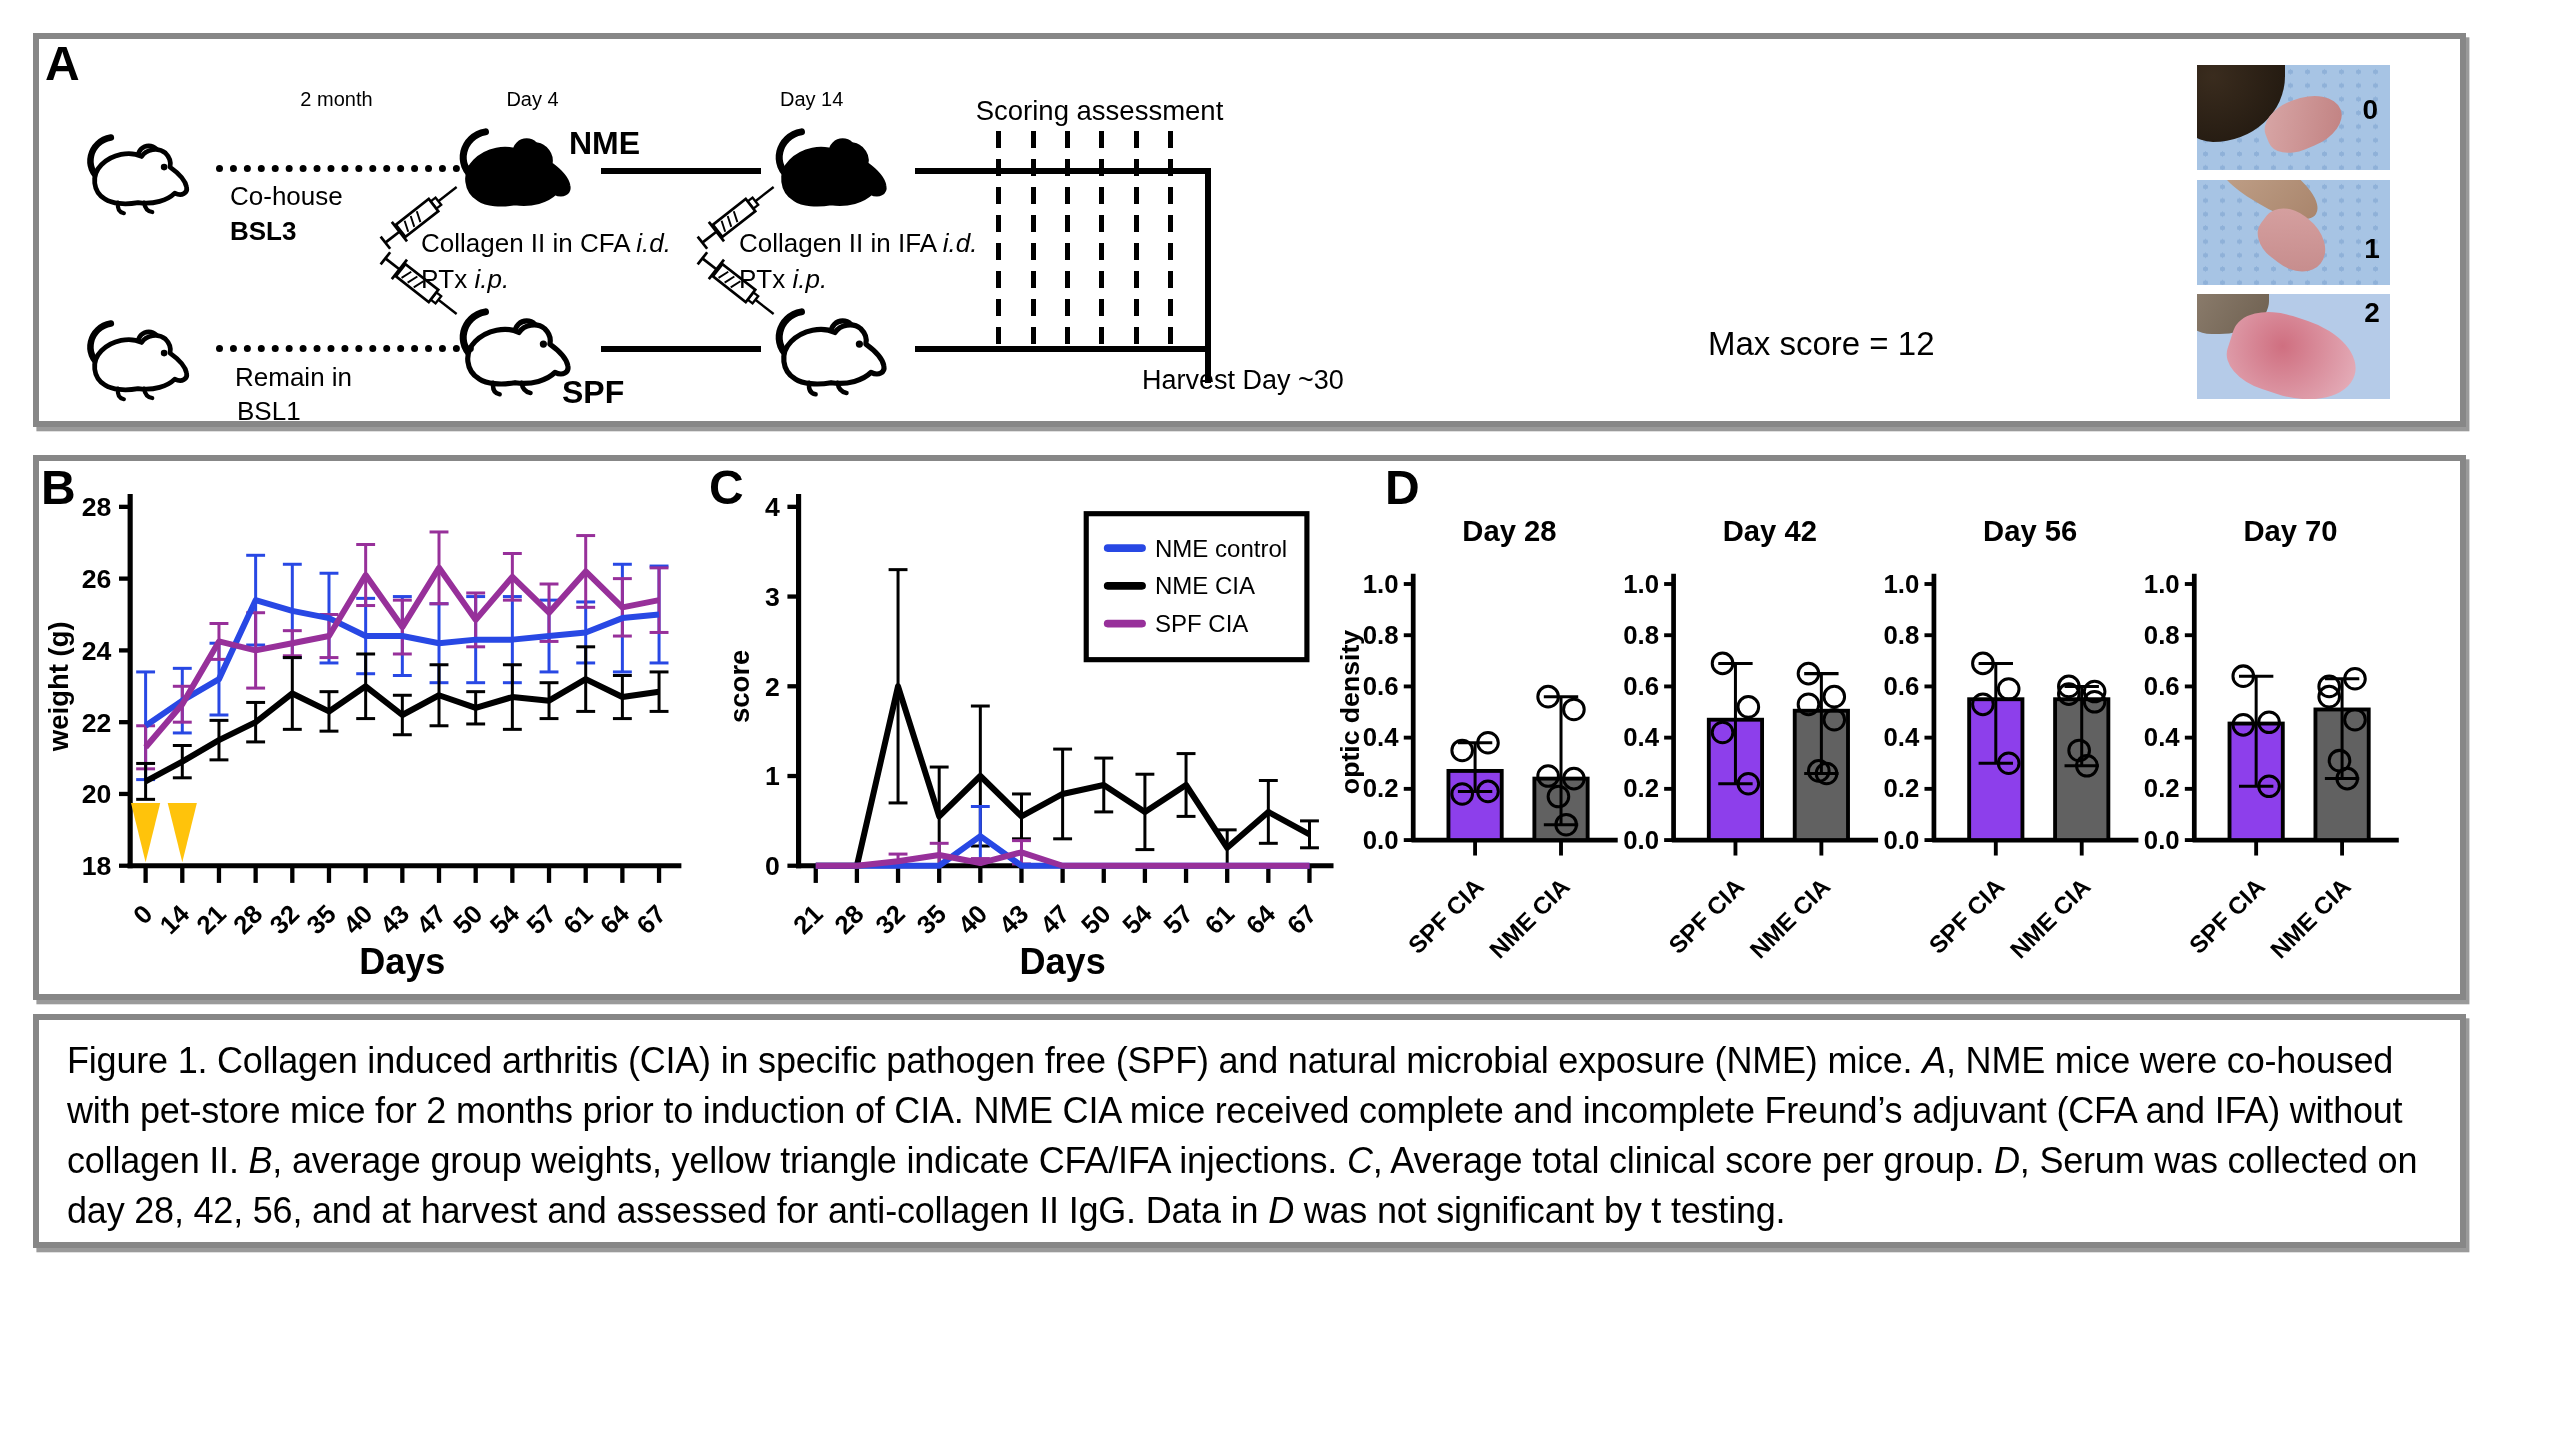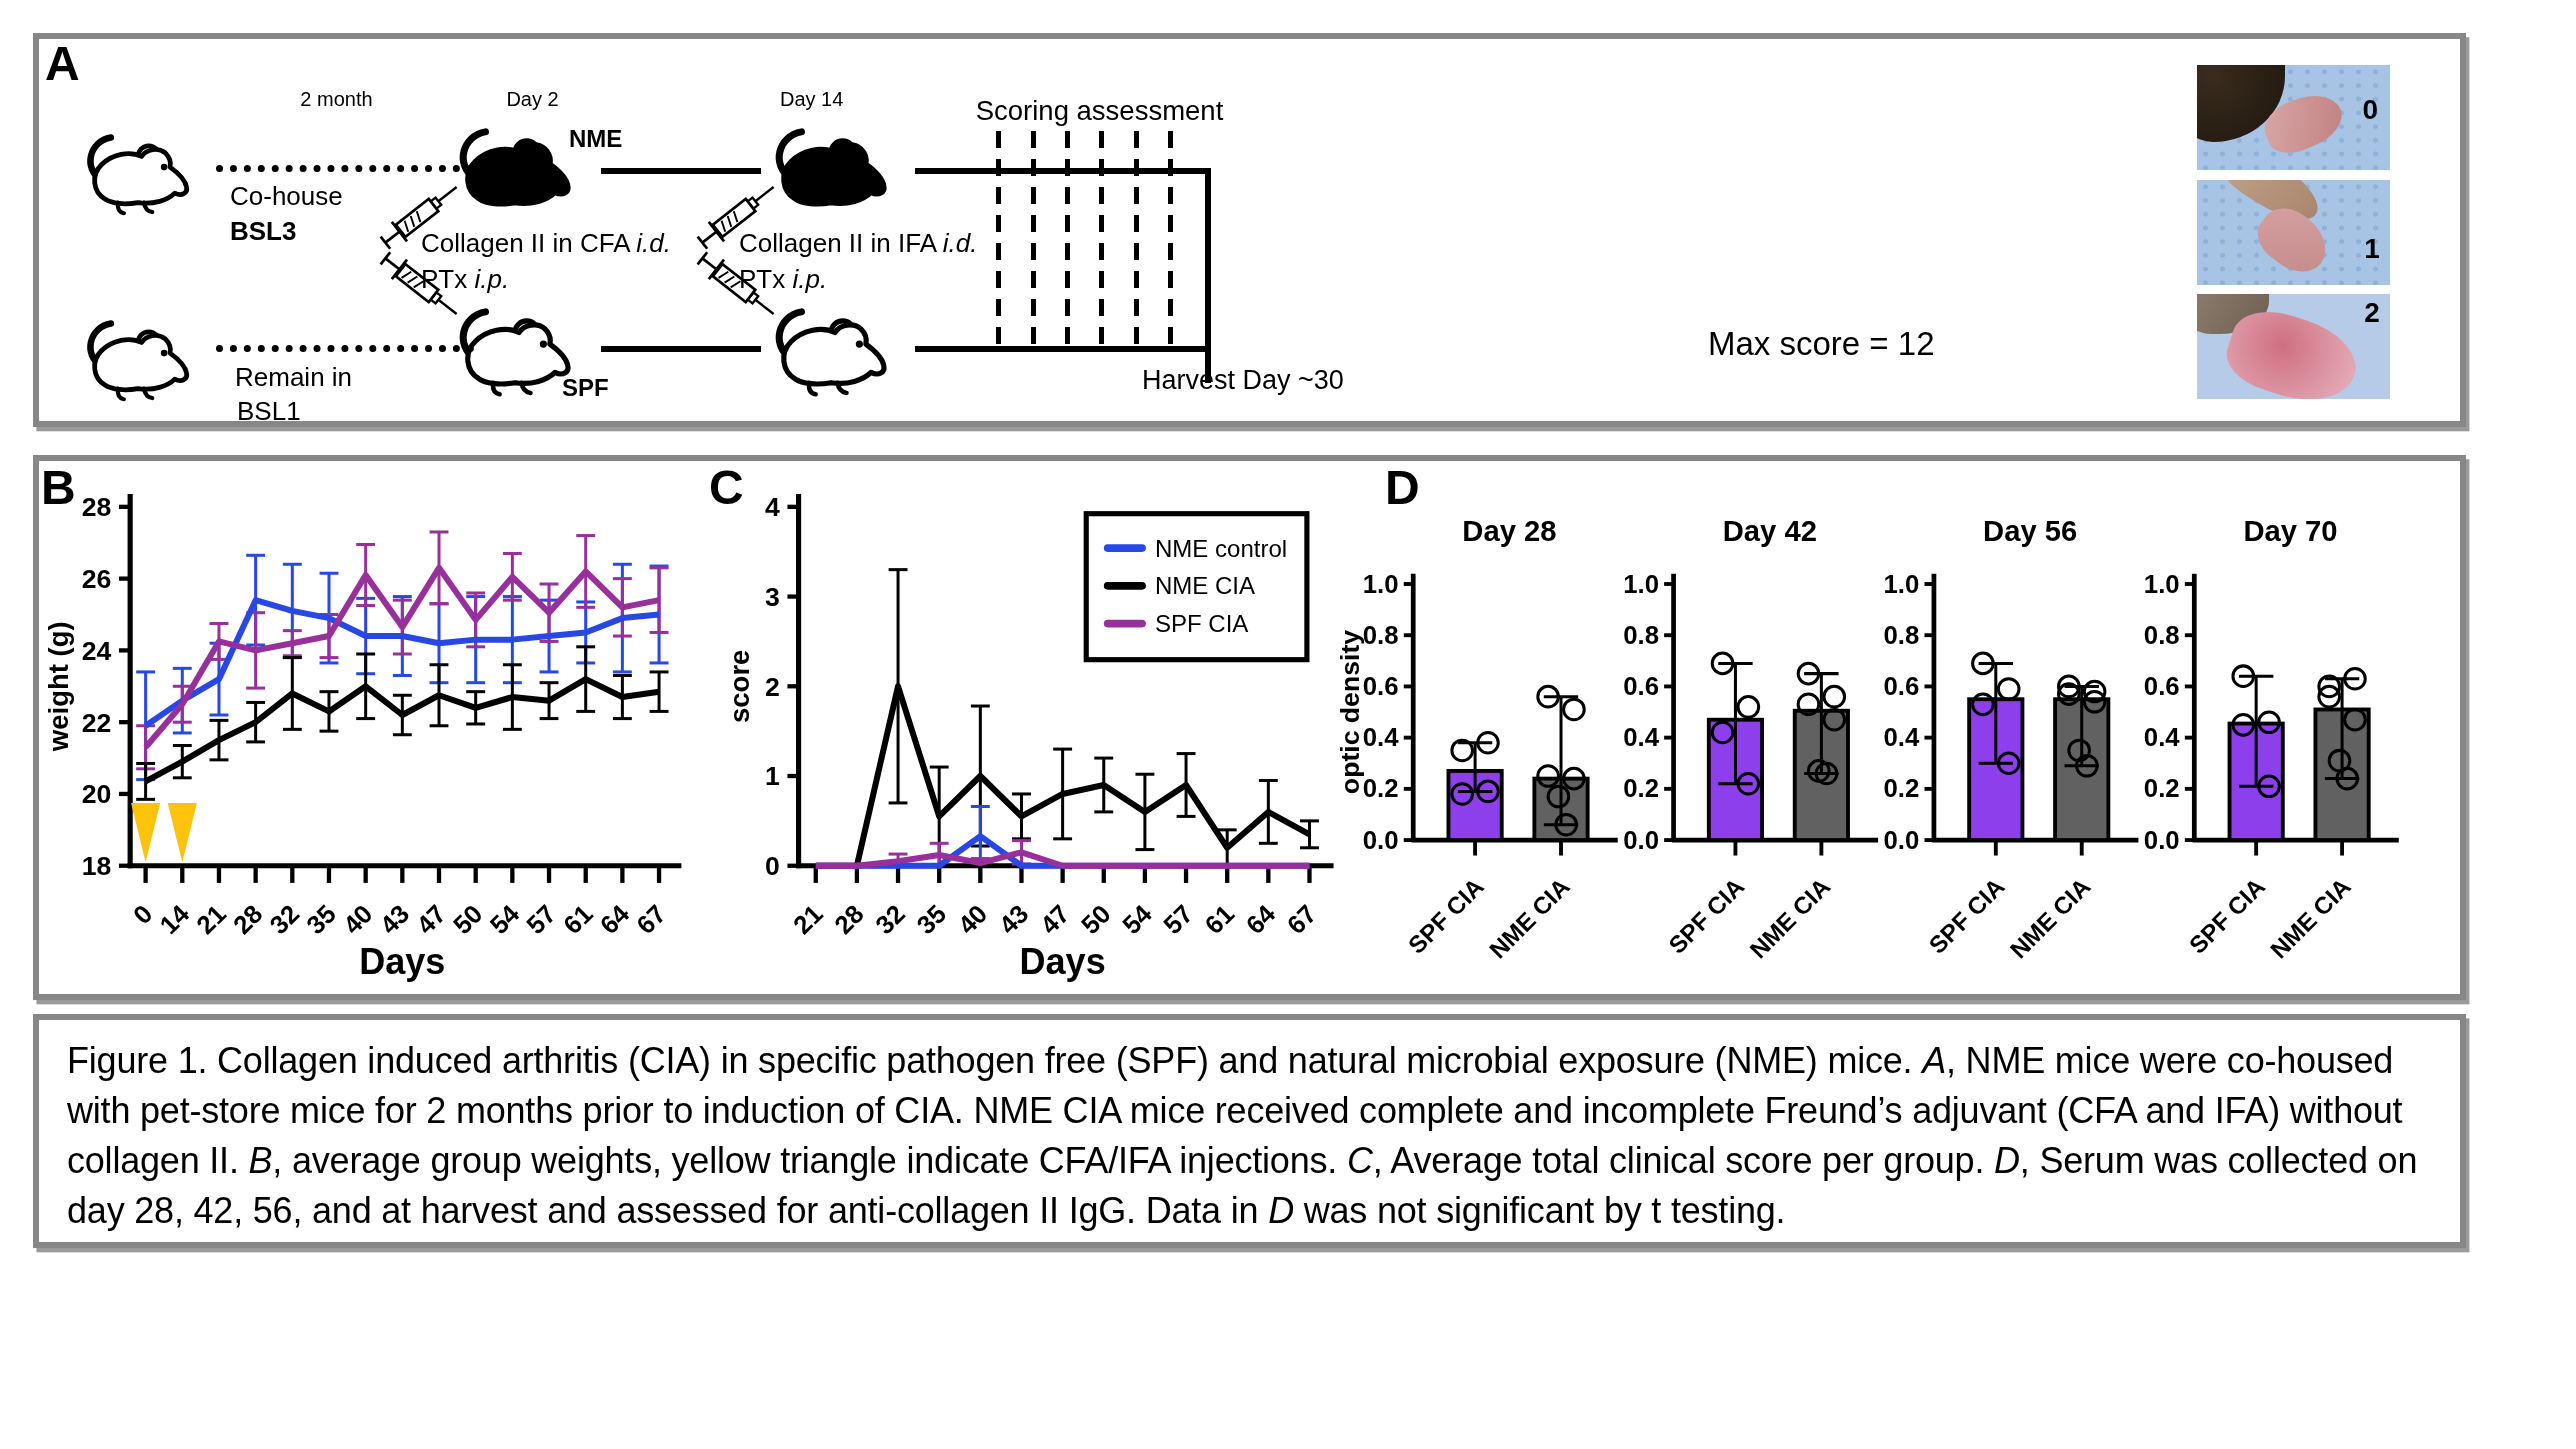--- a/index.html
+++ b/index.html
@@ -6,21 +6,21 @@
   .page{position:relative;width:2576px;height:1449px;background:#ffffff;overflow:hidden;
         font-family:"Liberation Sans", sans-serif;color:#000;}
   .panel-box{position:absolute;left:33px;width:2433px;background:#fff;
         border:6px solid #878787;box-sizing:border-box;box-shadow:3.4px 4.3px 0 #9a9a9a;}
   .box-a{top:33px;height:394px;}
   .box-bcd{top:455px;height:545px;}
   .box-cap{top:1014px;height:234px;}
   .panel-letter{position:absolute;font-size:48px;font-weight:bold;line-height:1;}
   .small-lbl{position:absolute;font-size:20px;line-height:1.1;}
   .med-lbl{position:absolute;font-size:26px;line-height:1.25;}
-  .big-lbl{position:absolute;font-size:24px;font-weight:600;line-height:1;}
+  .big-lbl{position:absolute;font-size:32px;font-weight:600;line-height:1;}
   .dotline{position:absolute;height:0;border-top:7.7px dotted #000;}
   .timeline{position:absolute;height:6px;background:#000;}
   .bracket{position:absolute;width:6px;background:#000;}
   .dashcol{position:absolute;width:5.2px;top:131px;height:222px;
       background:repeating-linear-gradient(to bottom,#000 0 17px,transparent 17px 28px);}
   .syr{position:absolute;width:103px;height:34px;}
   .mouse{position:absolute;}
   .scoring{position:absolute;left:1708px;top:86px;font-size:33px;line-height:40px;}
   .scoring div{white-space:nowrap;}
   .maxscore{position:absolute;left:1708px;top:325px;font-size:33px;}
@@ -42,21 +42,21 @@
 
 <div class="page">
 
   <div class="panel-box box-a"></div>
   <div class="panel-box box-bcd"></div>
   <div class="panel-box box-cap"></div>
 
   <div class="panel-letter" style="left:45px;top:40px;">A</div>
 
   <div class="small-lbl" style="left:268px;top:88px;width:137px;text-align:center;">2 month</div>
-  <div class="small-lbl" style="left:481px;top:88px;width:103px;text-align:center;">Day 2</div>
+  <div class="small-lbl" style="left:481px;top:88px;width:103px;text-align:center;">Day 4</div>
   <div class="small-lbl" style="left:780px;top:88px;width:112px;text-align:left;">Day 14</div>
   <div class="med-lbl" style="left:945px;top:94px;width:309px;text-align:center;font-size:27.5px;">Scoring assessment</div>
 
   <div class="mouse" id="mouse-petstore-top" style="left:73px;top:125px;width:142px;height:96px;">
       <svg viewBox="0 0 120 80" width="100%" height="100%">
         <path d="M32 10 C14 13 8 36 24 46" fill="none" stroke="#000" stroke-width="5.5" stroke-linecap="round"></path>
         <circle cx="64" cy="26" r="9" fill="#fff" stroke="#000" stroke-width="4"></circle>
         <path d="M27 62 C17 56 15 42 24 33 C33 24 48 21 58 26 C62 20 72 18 78 23 C82 27 83 31 82 35 C89 40 95 46 96 52 C97 57 92 60 86 57 C80 63 68 67 55 65 C44 67 33 66 27 62 Z" fill="#fff" stroke="#000" stroke-width="4" stroke-linejoin="round"></path>
         <circle cx="77" cy="35" r="2.8" fill="#000"></circle>
         <path d="M60 65 q1 7 7 8 M38 65 q-1 8 5 9" fill="none" stroke="#000" stroke-width="3.5" stroke-linecap="round"></path>

